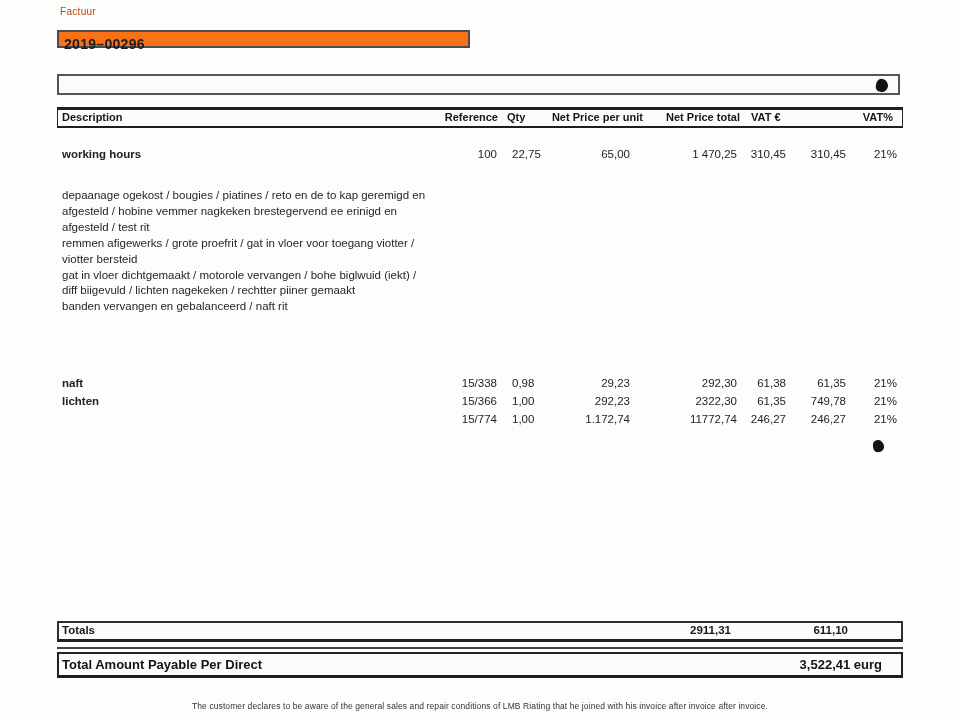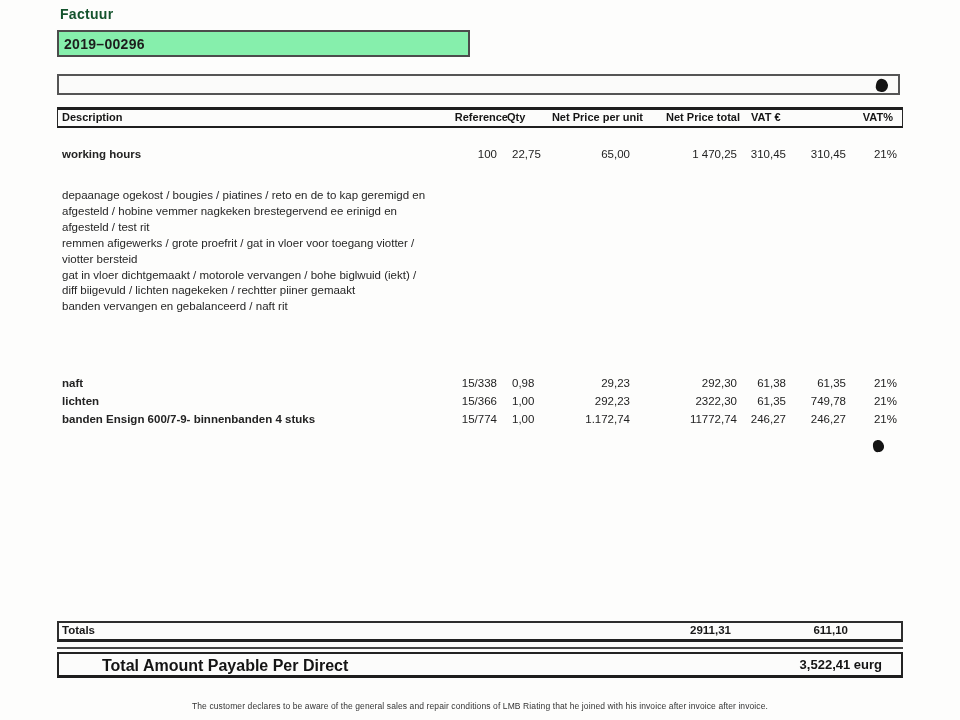--- a/index.html
+++ b/index.html
@@ -7,25 +7,25 @@
   body {
     font-family:"Liberation Sans","DejaVu Sans",sans-serif;
     background:#ffffff; color:#242424;
   }
   .canvas {
     position:relative; width:960px; height:720px;
     background:#fdfdfc; overflow:hidden;
   }
   .doc-title {
     position:absolute; left:60px; top:6px;
-    font-size:14px; font-weight:700; color:#14532d; letter-spacing:.3px;
+    font-size:10px; font-weight:400; color:#c2410c; letter-spacing:.3px;
   }
   .invoice-box {
-    position:absolute; left:57px; top:30px; width:413px; height:27px;
-    border:2px solid #4c4c4c; background:#86efac;
+    position:absolute; left:57px; top:30px; width:413px; height:18px;
+    border:2px solid #4c4c4c; background:#f97316;
   }
   .invoice-box .num {
     position:absolute; left:5px; top:4px;
     font-size:14px; font-weight:700; color:#1d1d1d; letter-spacing:.3px;
   }
   .empty-bar {
     position:absolute; left:57px; top:74px; width:843px; height:21px;
     border:2px solid #555; background:#fbfbfa;
   }
   .blot {
@@ -34,21 +34,21 @@
   }
   .blot-a { left:817px; top:3px; width:12px; height:13px; transform:rotate(12deg); }
   .blot-b { left:873px; top:440px; width:11px; height:12px; transform:rotate(-8deg); }
   .header-bar {
     position:absolute; left:57px; top:107px; width:846px; height:21px;
     border:1px solid #262626; border-top:3px solid #1f1f1f;
     border-bottom:2px solid #1f1f1f; background:#fcfcfb;
   }
   .hlabel { position:absolute; top:111px; font-size:11px; font-weight:700; color:#161616; white-space:nowrap; }
   .h-desc  { left:62px; }
-  .h-ref   { right:452px; }
+  .h-ref   { right:462px; }
   .h-qty   { left:507px; }
   .h-unit  { right:317px; }
   .h-total { right:220px; }
   .h-vat   { left:751px; }
   .h-pct   { right:67px; }
 
   .cell { position:absolute; font-size:11.5px; color:#232323; white-space:nowrap; }
   .row-top-0 { top:148px; }
   .row-top-1 { top:377px; }
   .row-top-2 { top:395px; }
@@ -74,21 +74,21 @@
   .totals-val { position:absolute; top:624px; font-size:11.5px; font-weight:700; color:#181818; }
   .tv-net { right:229px; }
   .tv-vat { right:112px; }
   .grand-rule {
     position:absolute; left:57px; top:647px; width:846px; height:2px; background:#454545;
   }
   .grand-bar {
     position:absolute; left:57px; top:652px; width:846px; height:26px;
     border:2px solid #232323; border-bottom:3px solid #1d1d1d; background:#fcfcfb;
   }
-  .grand-label { position:absolute; left:62px; top:657px; font-size:16px; font-weight:700; color:#141414;margin-left:40px; }
+  .grand-label { position:absolute; left:62px; top:657px; font-size:13px; font-weight:700; color:#141414; }
   .grand-amount { position:absolute; right:78px; top:657px; font-size:13px; font-weight:700; color:#141414; }
   .footer-note {
     position:absolute; left:0; top:701px; width:960px;
     text-align:center; font-size:8.5px; color:#343434; letter-spacing:.1px;
   }
 </style>
 </head>
 <body>
 
 <div class="canvas">
@@ -143,21 +143,20 @@
 
   <span class="cell row-top-2 c-desc">lichten</span>
   <span class="cell row-top-2 c-ref">15/366</span>
   <span class="cell row-top-2 c-qty">1,00</span>
   <span class="cell row-top-2 c-unit">292,23</span>
   <span class="cell row-top-2 c-total">2322,30</span>
   <span class="cell row-top-2 c-vat1">61,35</span>
   <span class="cell row-top-2 c-vat2">749,78</span>
   <span class="cell row-top-2 c-pct">21%</span>
 
-  <span class="cell row-top-3 c-desc">banden Ensign 600/7-9- binnenbanden 4 stuks</span>
   <span class="cell row-top-3 c-ref">15/774</span>
   <span class="cell row-top-3 c-qty">1,00</span>
   <span class="cell row-top-3 c-unit">1.172,74</span>
   <span class="cell row-top-3 c-total">11772,74</span>
   <span class="cell row-top-3 c-vat1">246,27</span>
   <span class="cell row-top-3 c-vat2">246,27</span>
   <span class="cell row-top-3 c-pct">21%</span>
 
   <span class="blot blot-b"></span>
 

